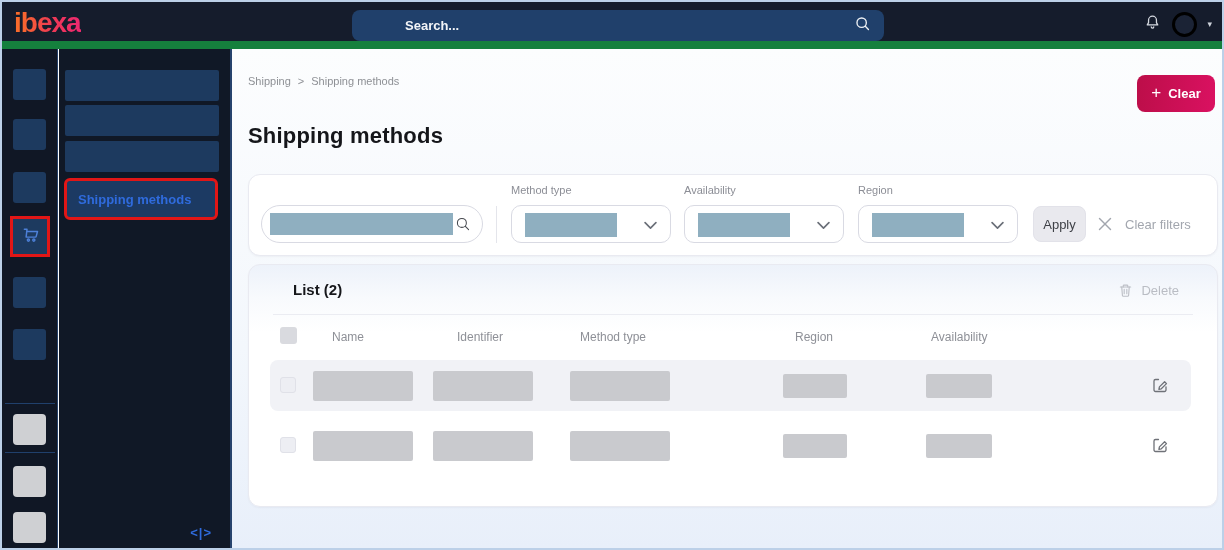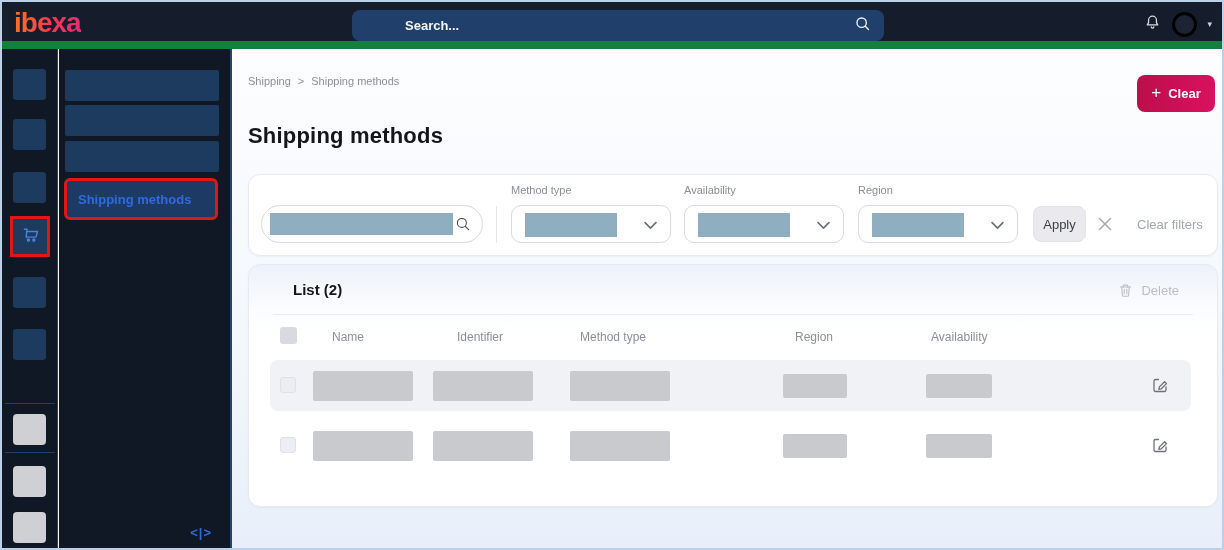--- a/index.html
+++ b/index.html
@@ -74,21 +74,21 @@
   .f-select { position:absolute; top:30px; width:160px; height:38px; border:1px solid #d9dae3;
               border-radius:10px; cursor:pointer; }
   .f-select .redact { position:absolute; left:13px; top:7px; width:92px; height:24px;
                       background:#8fafc0; }
   .f-select svg { position:absolute; right:13px; top:15px; }
   .apply-btn { position:absolute; left:784px; top:31px; width:53px; height:36px;
                background:#e9e9ee; border:1px solid #e2e2e9; border-radius:8px;
                color:#3e4046; font-size:13px; display:flex; align-items:center;
                justify-content:center; cursor:pointer; }
   .clear-btn { position:absolute; left:849px; top:31px; height:36px; display:flex;
-               align-items:center; gap:25px; color:#a2a6ae; font-size:13px; cursor:pointer; }
+               align-items:center; gap:13px; color:#a2a6ae; font-size:13px; cursor:pointer; }
 
   
   .list-card { position:absolute; left:16px; top:215px; width:970px; height:243px;
                border:1px solid #e9eaf1; border-radius:12px;
                background:linear-gradient(180deg,#edf2fa 0%,#f8fafd 14%,#ffffff 28%);
                box-shadow:0 1px 2px rgba(20,30,60,.04); }
   .list-title { position:absolute; left:24px; top:16px; font-size:15px; font-weight:700; color:#16171b;margin-left:20px; }
   .delete-btn { position:absolute; right:38px; top:18px; display:flex; align-items:flex-start;
                 gap:8px; color:#babdc4; font-size:13px; cursor:pointer; }
   .list-div { position:absolute; left:24px; right:24px; top:49px; height:1px; background:#ebecf2; }

